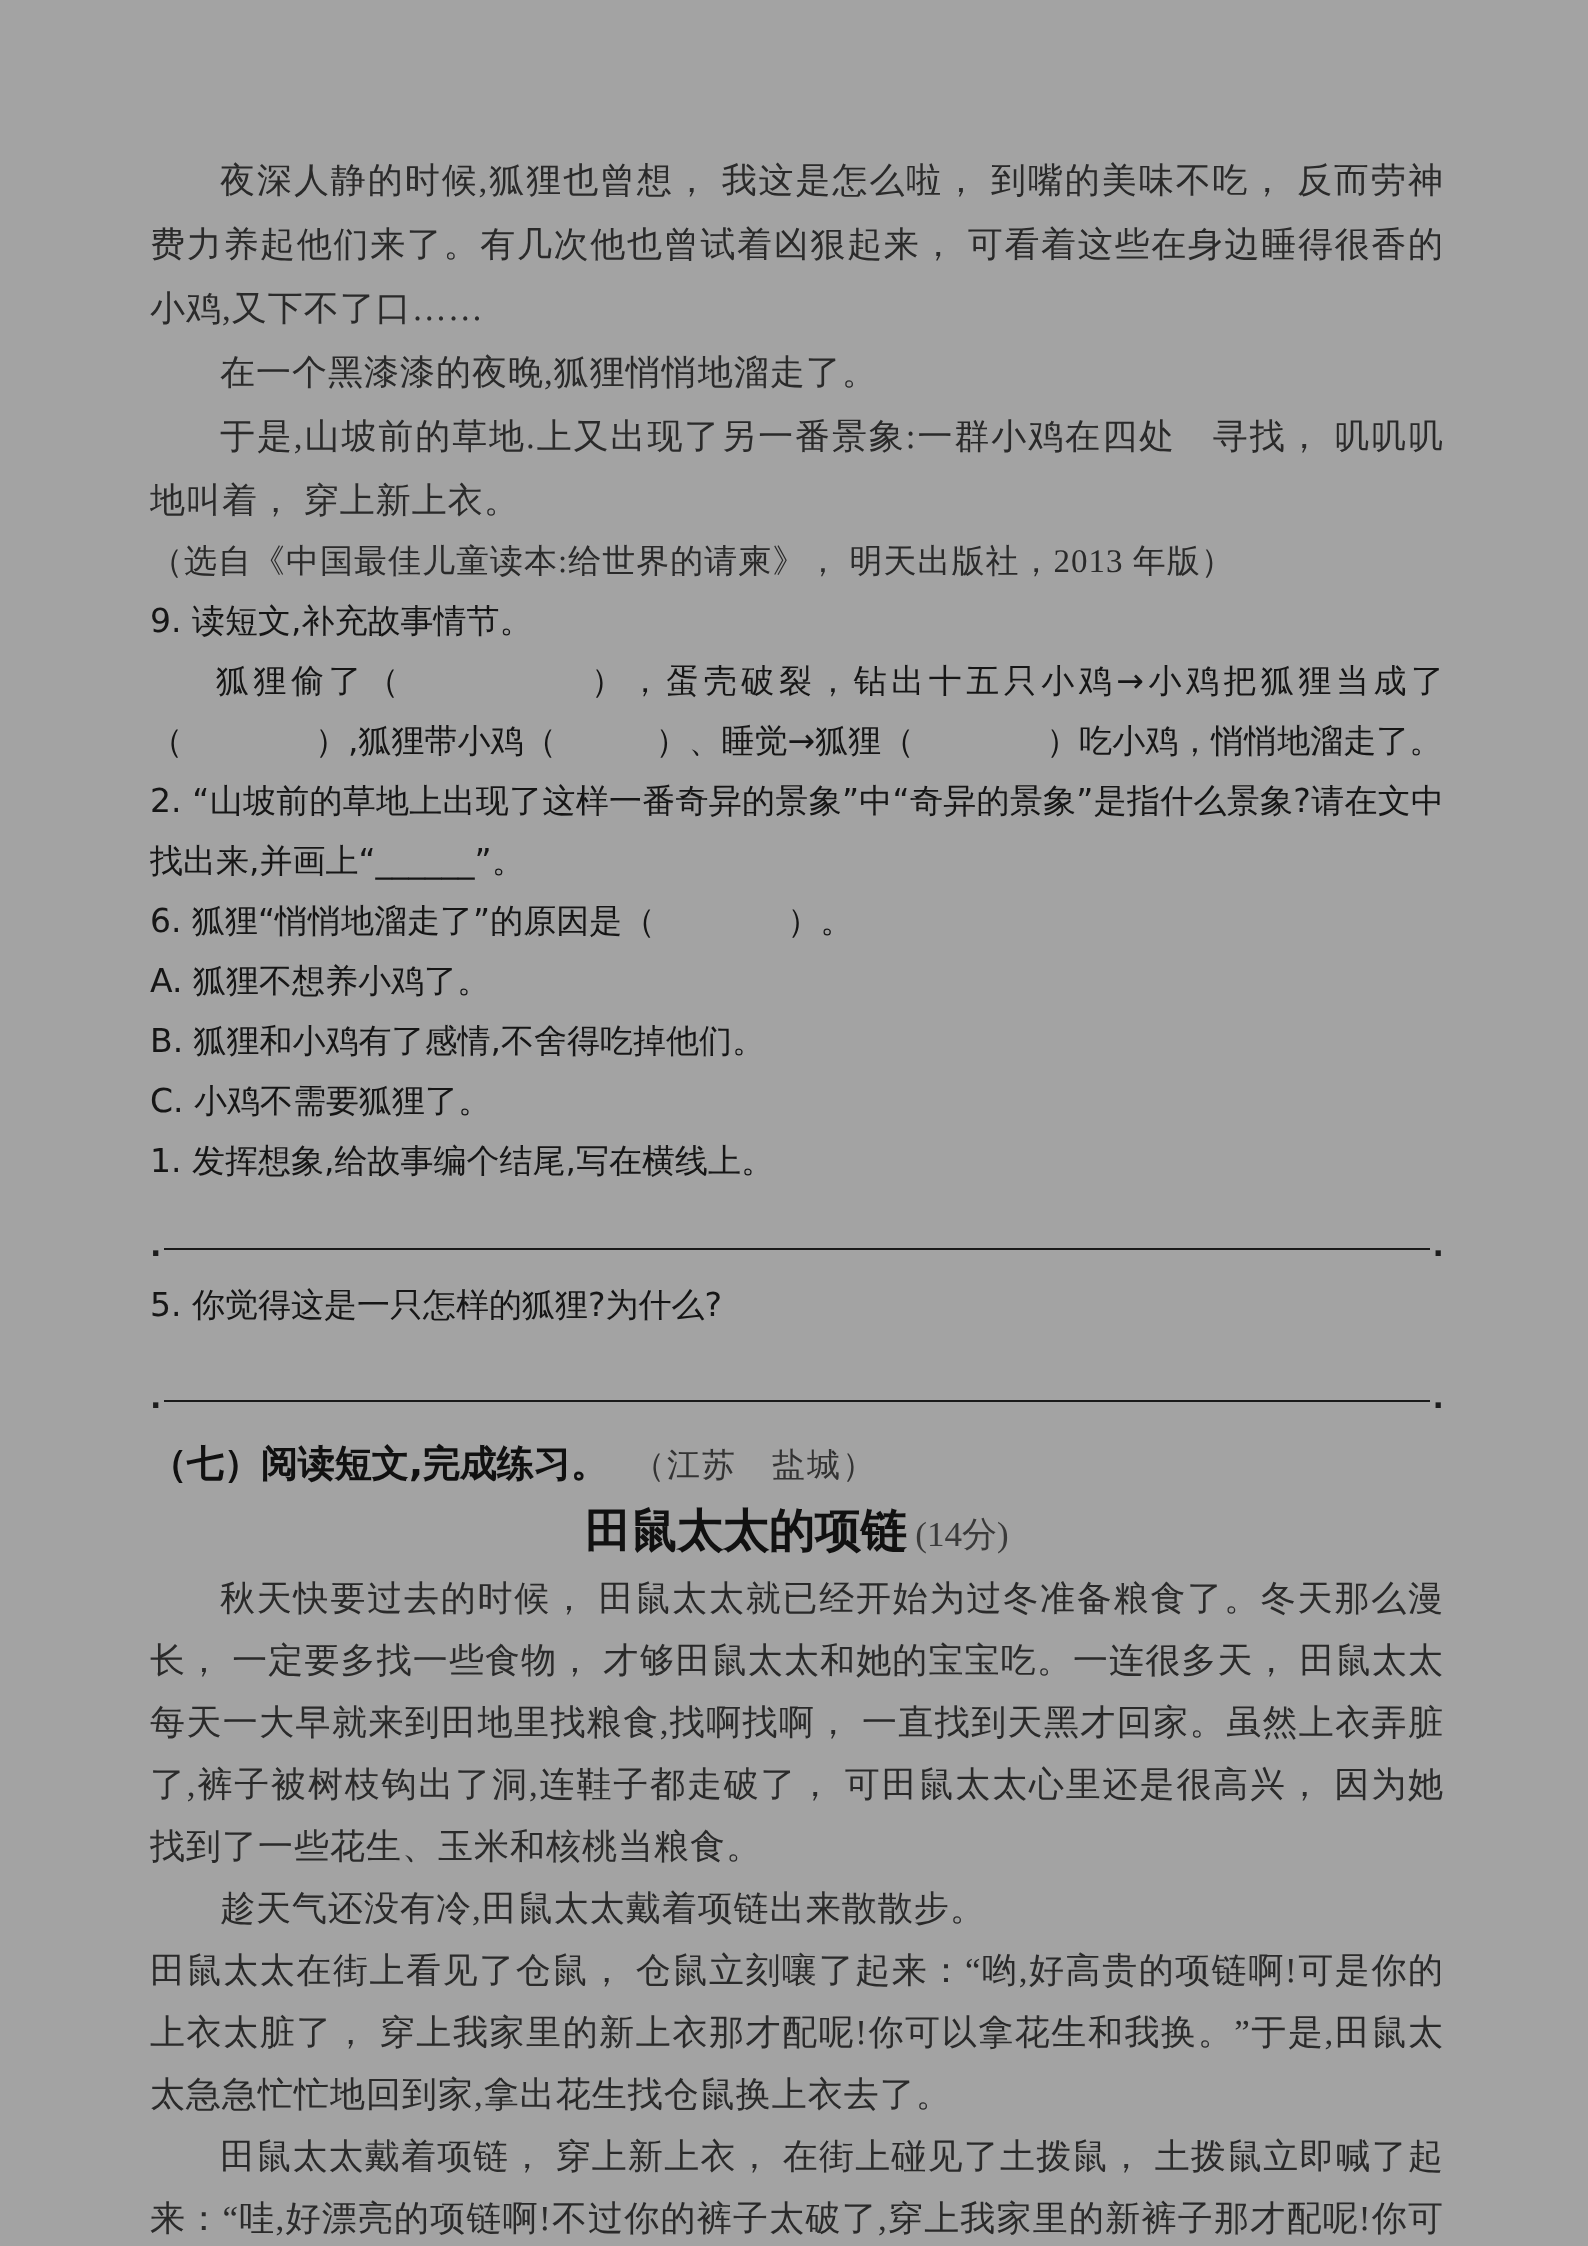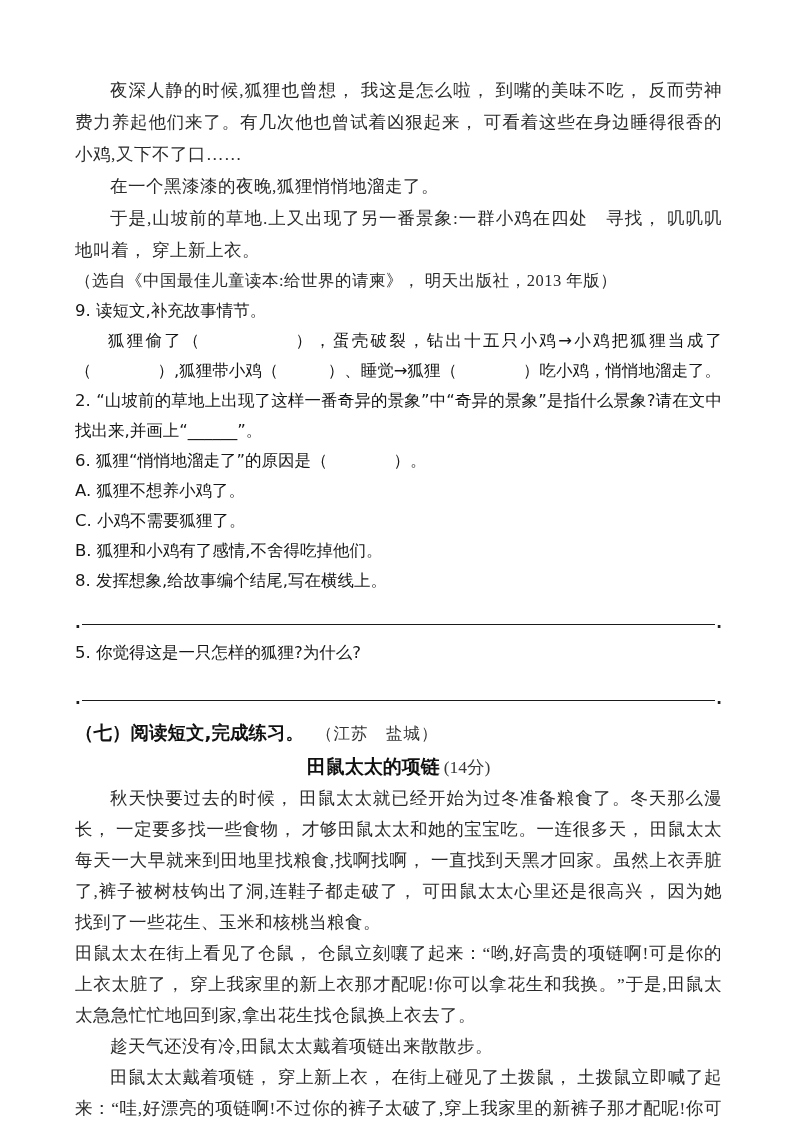--- a/index.html
+++ b/index.html
@@ -1,20 +1,20 @@
 <!DOCTYPE html>
 <html><head>
 <meta charset="utf-8">
 <style>
   html,body{margin:0;padding:0;background:#e8e8e8;}
   .page{
     position:relative;
     width:794px;height:1123px;
     margin:0 auto;
-    background:#ffffff;
+    background:#a3a3a3;
     box-sizing:border-box;
     padding:74px 72px 0 75px;
     color:#1c1c1c;
     overflow:hidden;
   }
   p{margin:0;text-align:justify;}
   
   .hand{
     font-family:"Liberation Serif",serif;
     font-size:17.5px;
@@ -47,21 +47,21 @@
     font-family:"DejaVu Sans",sans-serif;
     font-weight:bold;font-size:18.5px;color:#111;
   }
   .sec-heading .kai{
     font-family:"Liberation Serif",serif;
     font-size:16.5px;color:#333;margin-left:8px;letter-spacing:1px;
   }
   .passage-title{text-align:center;margin-top:1px;line-height:31px;}
   .passage-title .bold{
     font-family:"DejaVu Sans",sans-serif;
-    font-weight:bold;font-size:19px;color:#111;
+    font-weight:bold;font-size:23px;color:#111;
   }
   .passage-title .score{
     font-family:"Liberation Serif",serif;
     font-size:17.5px;color:#3a3a3a;margin-top:40px;
   }
   .mouse p{line-height:31px;}
   .q4{margin-top:0;}
   .q5{margin-top:11px;}
   .rule2{margin-top:13px;}
 </style>
@@ -73,23 +73,23 @@
   <p class="hand ind">夜深人静的时候,狐狸也曾想， 我这是怎么啦， 到嘴的美味不吃， 反而劳神费力养起他们来了。有几次他也曾试着凶狠起来， 可看着这些在身边睡得很香的小鸡,又下不了口……</p>
   <p class="hand ind">在一个黑漆漆的夜晚,狐狸悄悄地溜走了。</p>
   <p class="hand ind">于是,山坡前的草地.上又出现了另一番景象:一群小鸡在四处　寻找， 叽叽叽地叫着， 穿上新上衣。</p>
   <p class="hand source">（选自《中国最佳儿童读本:给世界的请柬》， 明天出版社，2013 年版）</p>
 
   <p class="q">9. 读短文,补充故事情节。</p>
   <p class="q ind">狐狸偷了（　　　　　），蛋壳破裂，钻出十五只小鸡→小鸡把狐狸当成了（　　　　）,狐狸带小鸡（　　　）、睡觉→狐狸（　　　　）吃小鸡，悄悄地溜走了。</p>
   <p class="q">2. “山坡前的草地上出现了这样一番奇异的景象”中“奇异的景象”是指什么景象?请在文中找出来,并画上“______”。</p>
   <p class="q">6. 狐狸“悄悄地溜走了”的原因是（　　　　）。</p>
   <p class="q">A. 狐狸不想养小鸡了。</p>
+  <p class="q">B. 狐狸和小鸡有了感情,不舍得吃掉他们。</p>
   <p class="q">C. 小鸡不需要狐狸了。</p>
-  <p class="q">B. 狐狸和小鸡有了感情,不舍得吃掉他们。</p>
-  <p class="q q4">8. 发挥想象,给故事编个结尾,写在横线上。</p>
+  <p class="q q4">1. 发挥想象,给故事编个结尾,写在横线上。</p>
 
   <div class="answer-line">
     <span class="dot">.</span>
     <span class="rule"></span>
     <span class="dot">.</span>
   </div>
 
   <p class="q q5">5. 你觉得这是一只怎样的狐狸?为什么?</p>
 
   <div class="answer-line rule2">
@@ -103,18 +103,18 @@
     <span class="kai">（江苏　盐城）</span>
   </p>
 
   <p class="passage-title">
     <span class="bold">田鼠太太的项链</span>
     <span class="score">(14分)</span>
   </p>
 
   <div class="mouse">
     <p class="hand ind">秋天快要过去的时候， 田鼠太太就已经开始为过冬准备粮食了。冬天那么漫长， 一定要多找一些食物， 才够田鼠太太和她的宝宝吃。一连很多天， 田鼠太太每天一大早就来到田地里找粮食,找啊找啊， 一直找到天黑才回家。虽然上衣弄脏了,裤子被树枝钩出了洞,连鞋子都走破了， 可田鼠太太心里还是很高兴， 因为她找到了一些花生、玉米和核桃当粮食。</p>
+    <p class="hand ind">趁天气还没有冷,田鼠太太戴着项链出来散散步。</p>
     <p class="hand">田鼠太太在街上看见了仓鼠， 仓鼠立刻嚷了起来：“哟,好高贵的项链啊!可是你的上衣太脏了， 穿上我家里的新上衣那才配呢!你可以拿花生和我换。”于是,田鼠太太急急忙忙地回到家,拿出花生找仓鼠换上衣去了。</p>
-    <p class="hand ind">趁天气还没有冷,田鼠太太戴着项链出来散散步。</p>
     <p class="hand ind">田鼠太太戴着项链， 穿上新上衣， 在街上碰见了土拨鼠， 土拨鼠立即喊了起来：“哇,好漂亮的项链啊!不过你的裤子太破了,穿上我家里的新裤子那才配呢!你可以用玉米跟我换。”于是， 田鼠太太匆匆忙忙地回到家,拿出玉米找土拨鼠换裤子去了。</p>
   </div>
 
 </div>
 
 </body></html>

